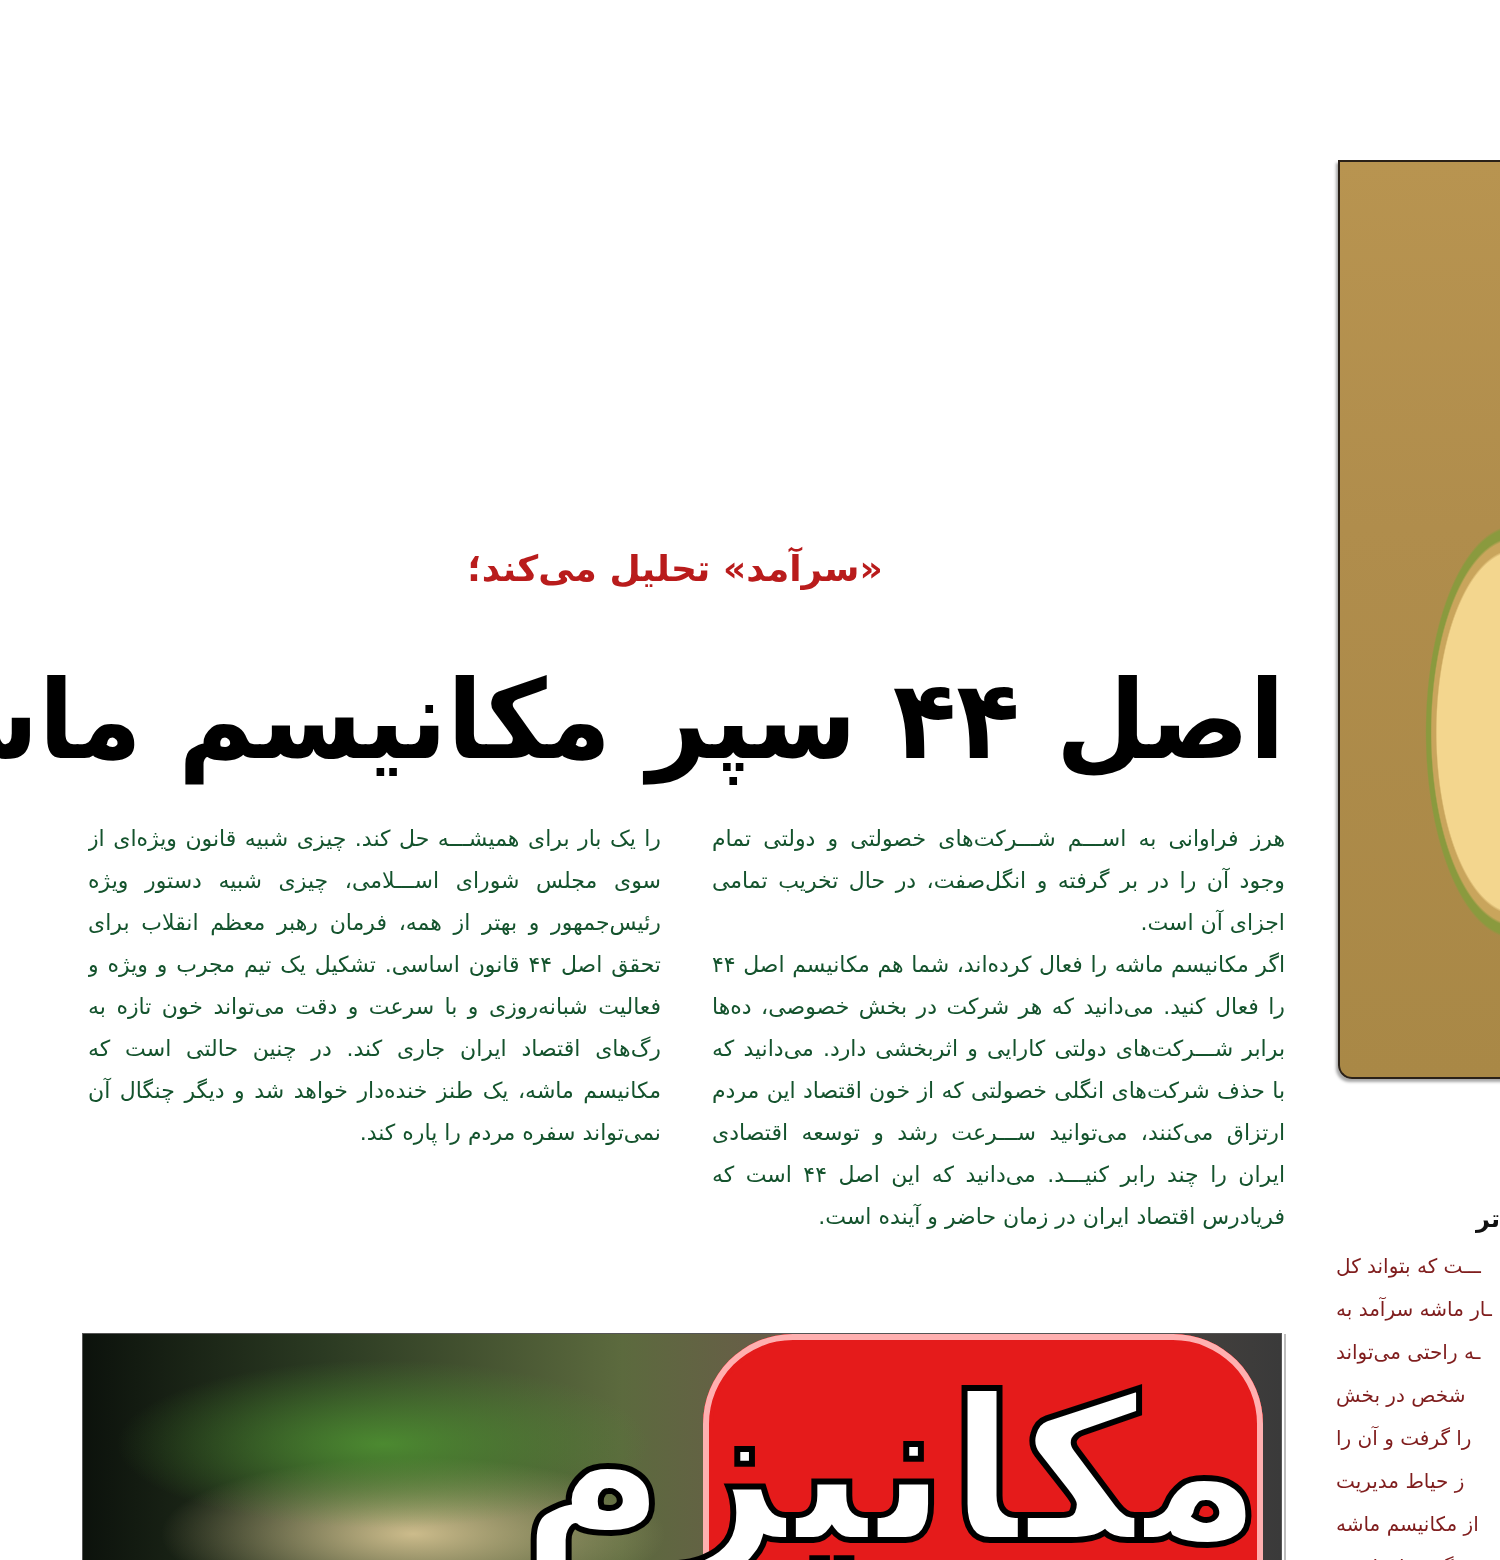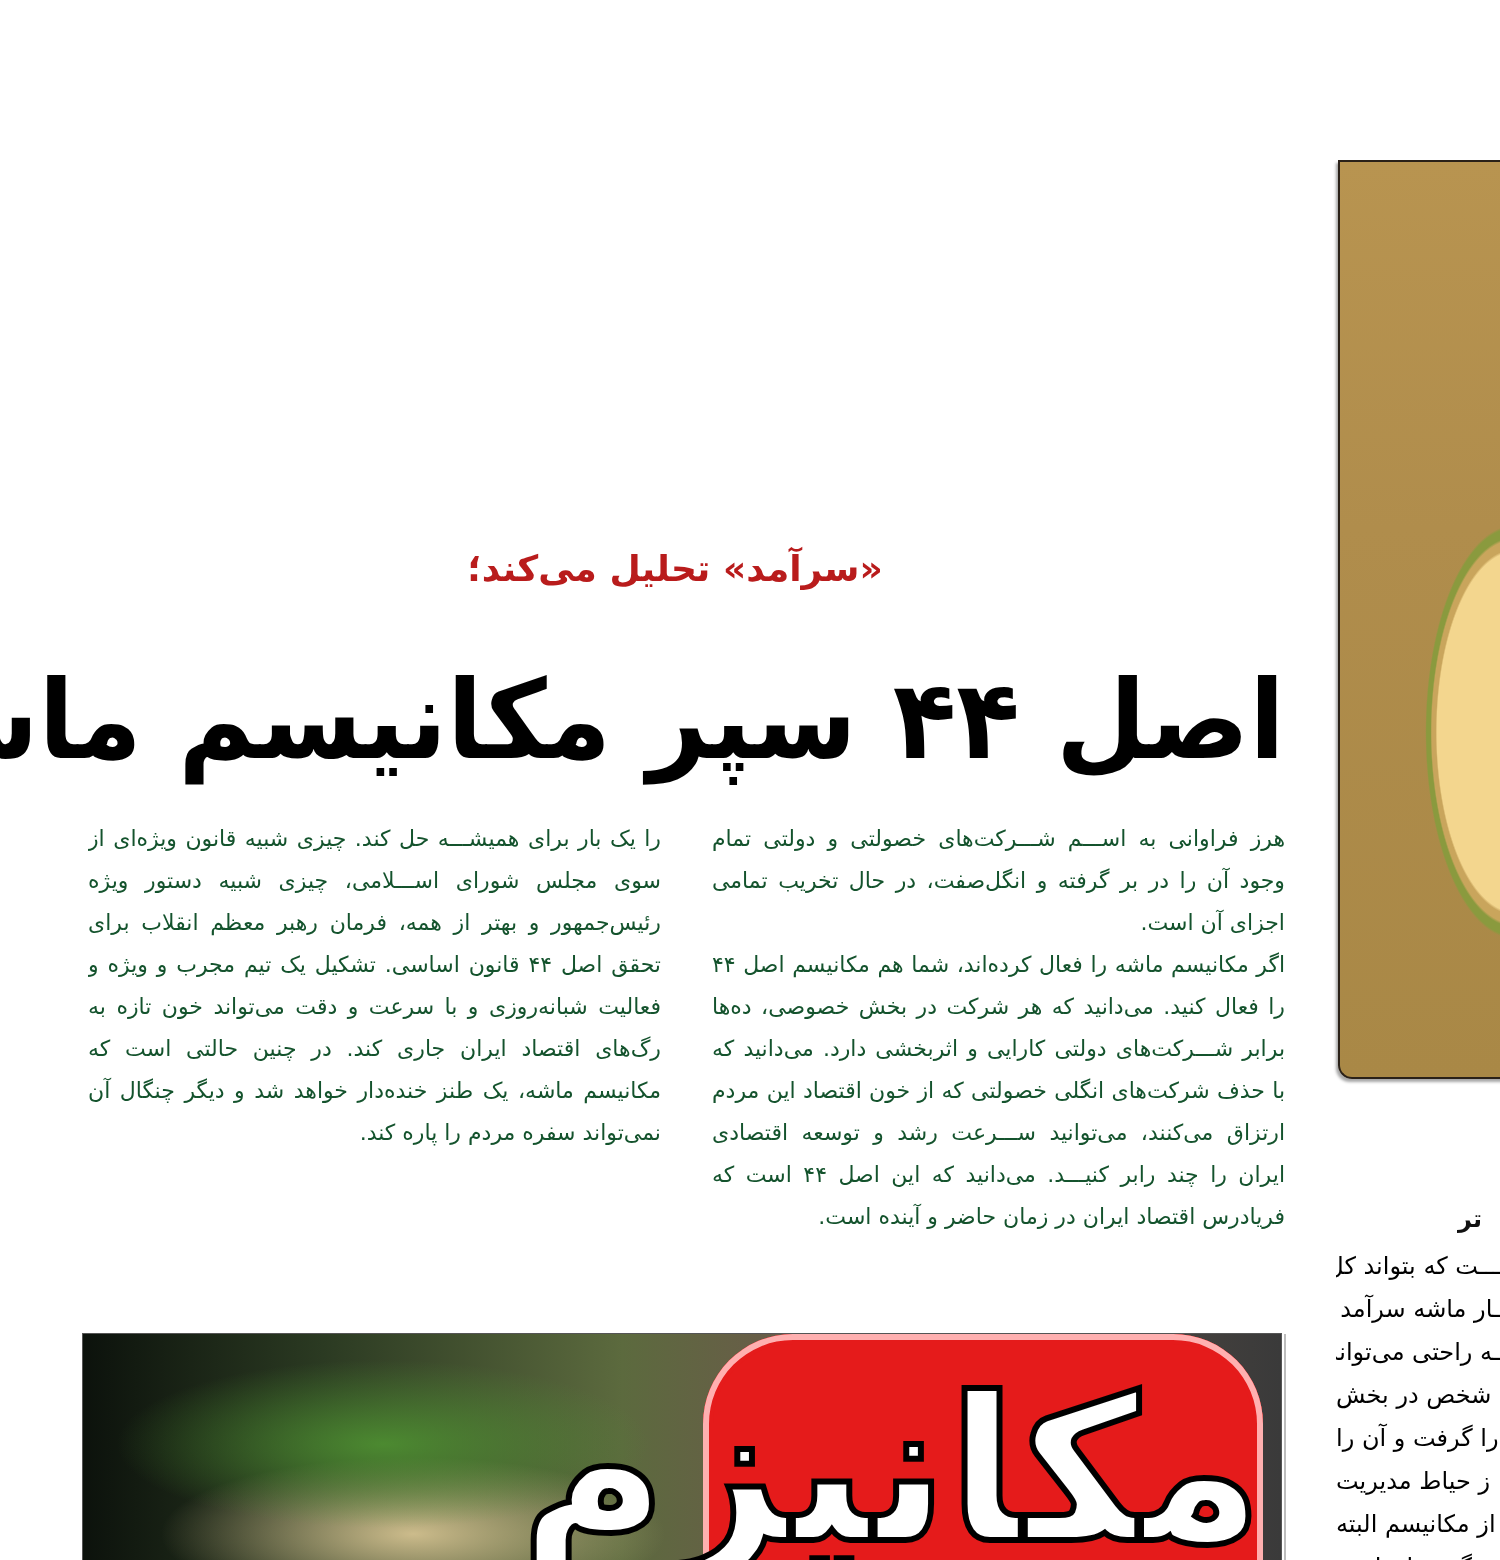--- a/index.html
+++ b/index.html
@@ -36,27 +36,27 @@
   .photo-right {
     position: absolute; left: 1338px; top: 160px; width: 180px; height: 915px;
     border: 2px solid #2a2118; border-right: none; border-radius: 0 0 0 14px;
     background:
       radial-gradient(ellipse 130px 300px at 175px 570px, #f3d68e 0 60%, #c9a55c 61% 64%, #8a9a3e 65% 68%, transparent 69%),
       linear-gradient(180deg, #b89450 0%, #b08d4c 40%, #a98846 100%);
     box-shadow: -2px 3px 3px rgba(0,0,0,0.35);
   }
   .side-title {
     position: absolute; left: 1440px; top: 1205px; width: 60px; overflow: hidden;
-    direction: rtl; text-align: center; white-space: nowrap;
+    direction: rtl; text-align: right; white-space: nowrap;
     font-size: 24px; font-weight: bold; color: #111;
   }
   .side-col {
     position: absolute; left: 1336px; top: 1245px; width: 164px; height: 315px; overflow: hidden;
     direction: rtl;
-    font-size: 24px; line-height: 43px; color: #000000;
+    font-size: 20px; line-height: 43px; color: #7f1d1d;
   }
   .side-col .line { white-space: nowrap; text-align: left; display: block; }
   .divider-v {
     position: absolute; left: 1284px; top: 1334px; width: 2px; height: 226px; background: #bdbdbd;
   }
   .bottom-photo {
     position: absolute; left: 82px; top: 1333px; width: 1198px; height: 227px; overflow: hidden;
     border: 1px solid #555;
     background:
       radial-gradient(ellipse 380px 120px at 300px 110px, rgba(80,150,50,0.85), transparent 70%),
@@ -94,21 +94,21 @@
 <div class="photo-right"></div>
 
 <div class="side-title">تر</div>
 <div class="side-col">
   <span class="line">ـــت که بتواند کل</span>
   <span class="line">ـار ماشه سرآمد به</span>
   <span class="line">ـه راحتی می‌تواند</span>
   <span class="line">شخص در بخش</span>
   <span class="line">را گرفت و آن را</span>
   <span class="line">ز حیاط مدیریت</span>
-  <span class="line">از مکانیسم البته</span>
+  <span class="line">از مکانیسم ماشه</span>
   <span class="line">ـدیگر نتوان است</span>
 </div>
 
 <div class="divider-v"></div>
 
 <div class="bottom-photo">
   <div class="stamp">
     <div class="stamp-text">مکانیزم</div>
   </div>
 </div>

